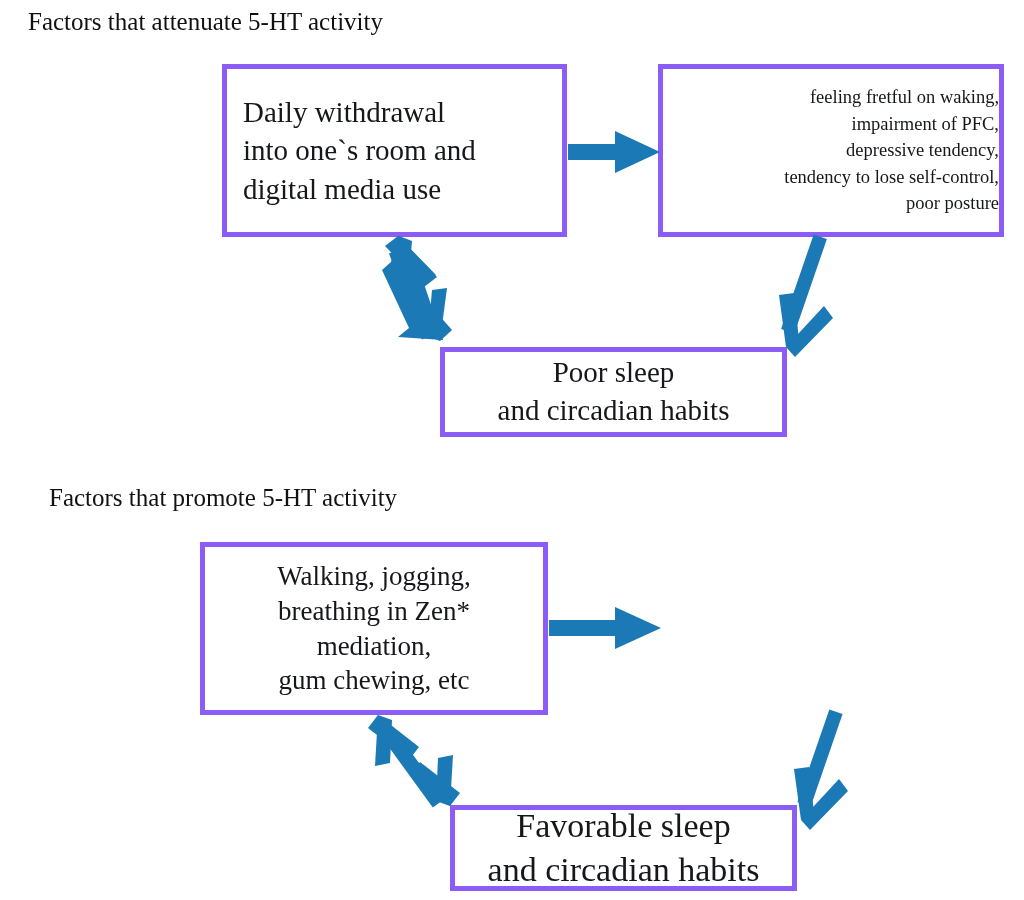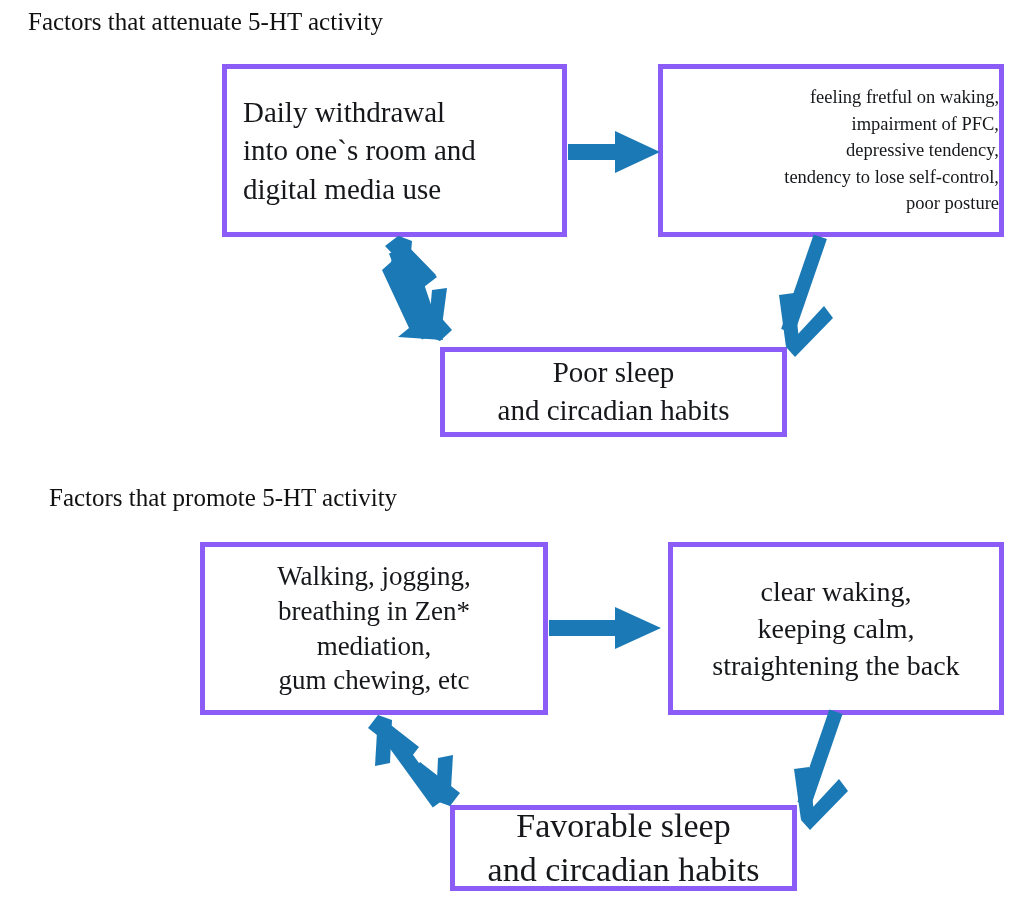--- a/index.html
+++ b/index.html
@@ -115,25 +115,20 @@
 
   <div class="section-label" id="label-promote">Factors that promote 5-HT activity</div>
 
   <div class="node" id="node-activities">
     <span class="node-text">Walking, jogging,
 breathing in Zen*
 mediation,
 gum chewing, etc</span>
   </div>
 
-  <div class="node" id="node-benefits">
-    <span class="node-text">clear waking,
-keeping calm,
-straightening the back</span>
-  </div>
 
   <div class="node" id="node-favorable-sleep">
     <span class="node-text">Favorable sleep
 and circadian habits</span>
   </div>
 
   <svg id="arrow-layer" viewBox="0 0 1024 900" width="1024" height="900">
 
     <g>
       <polygon class="arrow-shape" points="568,144 615,144 615,131 660,152 615,173 615,160 568,160"></polygon>

